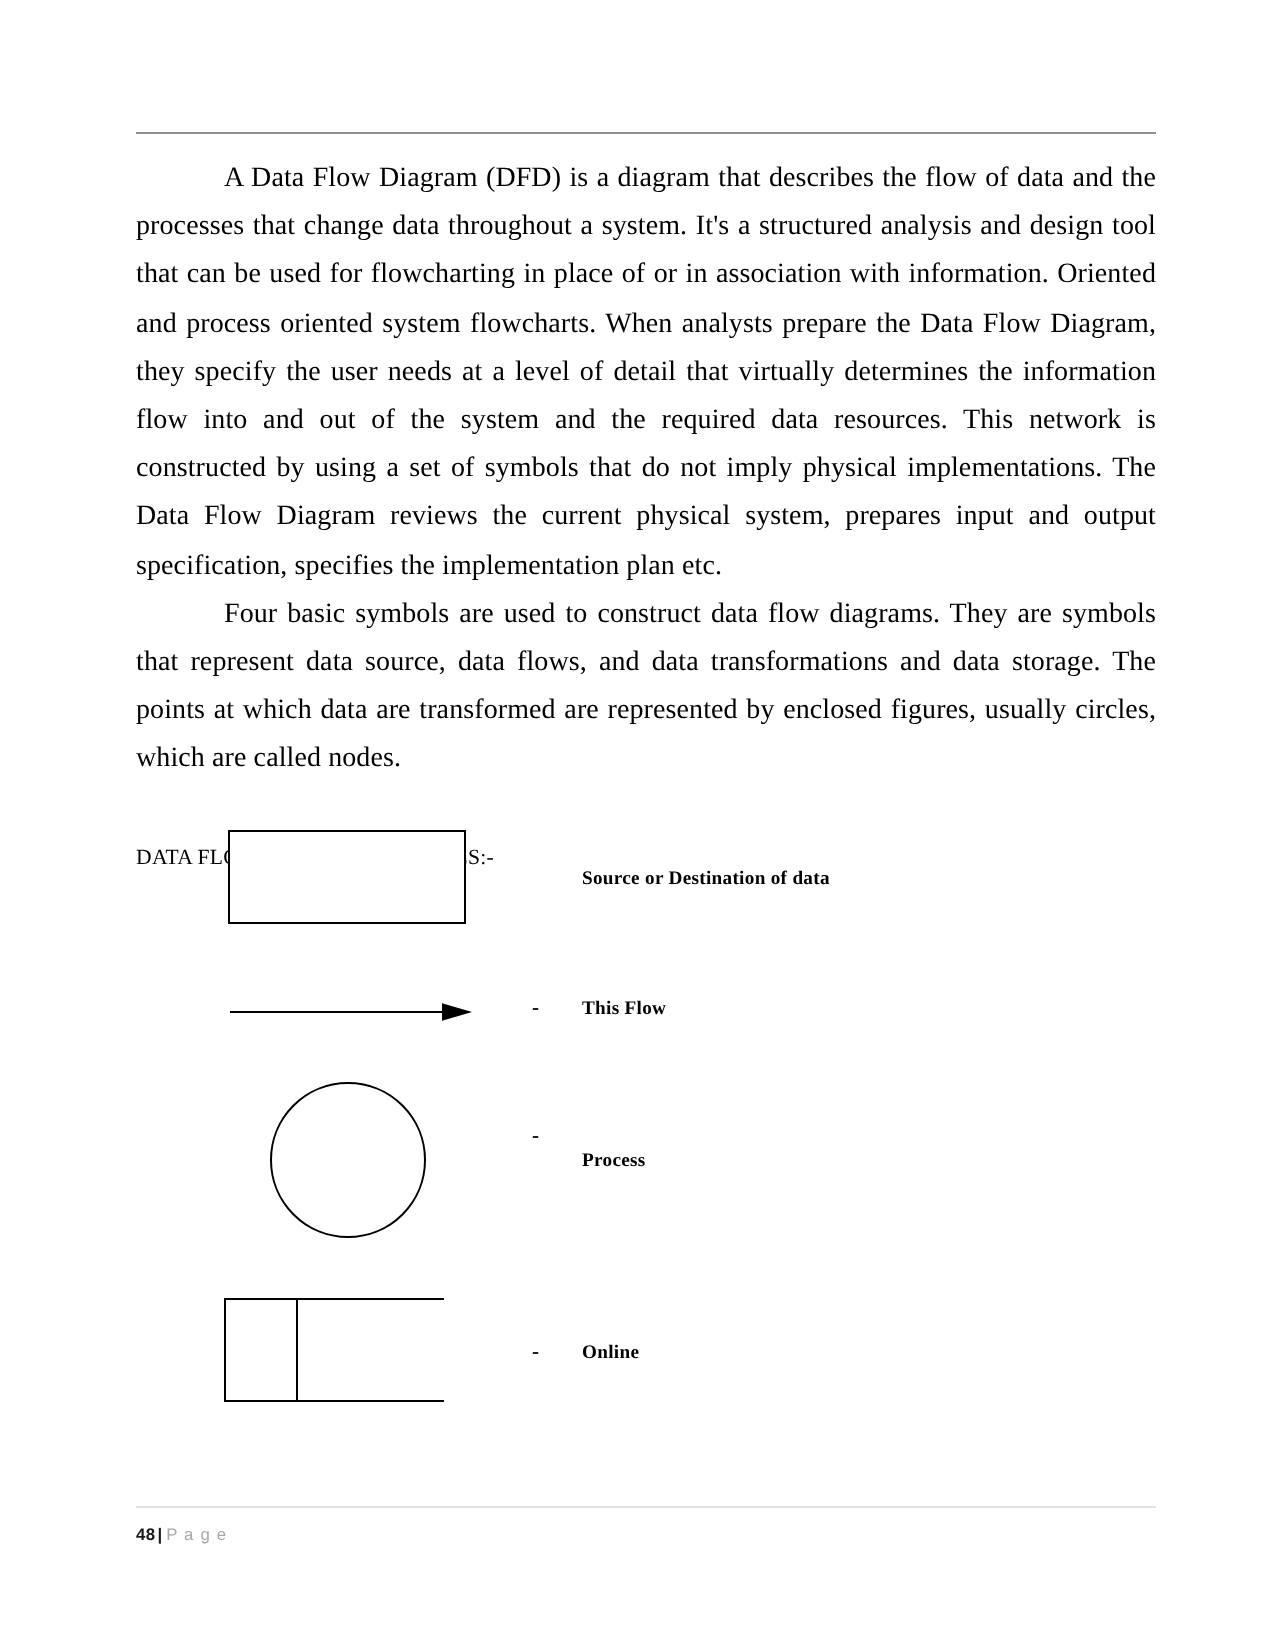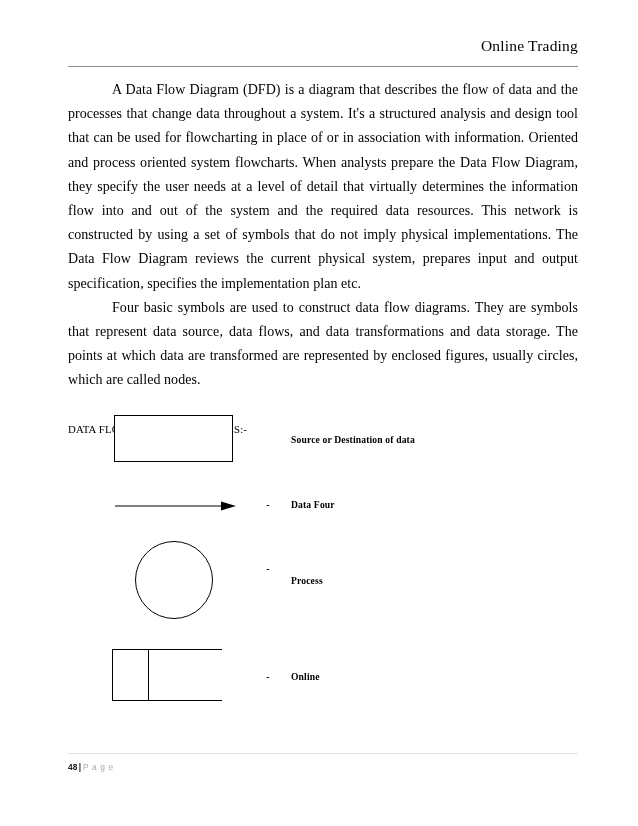--- a/index.html
+++ b/index.html
@@ -217,23 +217,20 @@
   .footer .pg-word {
     color: #a8a8a8;
     letter-spacing: 0.6px;
   }
 </style>
 </head>
 <body>
 
 <div class="page">
 
-  <div class="header">
-    <div class="header-title">Online Trading</div>
-  </div>
   <div class="header-rule"></div>
 
   <div class="content">
 
     <p class="body-text indent">A Data Flow Diagram (DFD) is a diagram that describes the flow of data and the processes that change data throughout a system. It's a structured analysis and design tool that can be used for flowcharting in place of or in association with information. Oriented and process oriented system flowcharts. When analysts prepare the Data Flow Diagram, they specify the user needs at a level of detail that virtually determines the information flow into and out of the system and the required data resources. This network is constructed by using a set of symbols that do not imply physical implementations. The Data Flow Diagram reviews the current physical system, prepares input and output specification, specifies the implementation plan etc.</p>
 
     <p class="body-text indent">Four basic symbols are used to construct data flow diagrams. They are symbols that represent data source, data flows, and data transformations and data storage. The points at which data are transformed are represented by enclosed figures, usually circles, which are called nodes.</p>
 
     <p class="symbols-heading" style="margin-top:24px;">DATA FLOW DIAGRAM SYMBOLS:-</p>
   </div>
@@ -243,21 +240,21 @@
     <div class="sym-rect"></div>
     <div class="legend-label l1">Source or Destination of data</div>
 
     <div class="sym-arrow">
       <svg width="122" height="16" viewBox="0 0 122 16">
         <line x1="0" y1="8" x2="112" y2="8" stroke="#000" stroke-width="1.1"></line>
         <polygon points="106,3.6 121,8 106,12.4" fill="#000"></polygon>
       </svg>
     </div>
     <div class="legend-dash d2">-</div>
-    <div class="legend-label l2">Data Four</div>
+    <div class="legend-label l2">This Flow</div>
 
     <div class="sym-circle"></div>
     <div class="legend-dash d3">-</div>
     <div class="legend-label l3">Process</div>
 
     <div class="sym-storage">
       <div class="line-top"></div>
       <div class="line-bottom"></div>
       <div class="line-left"></div>
       <div class="line-divider"></div>

